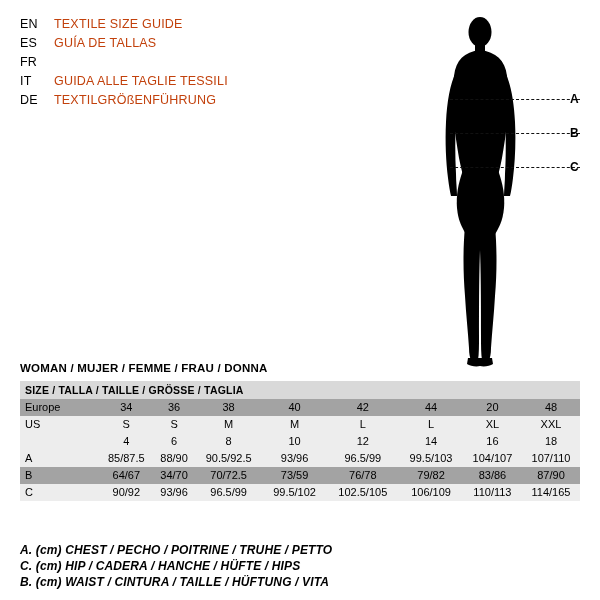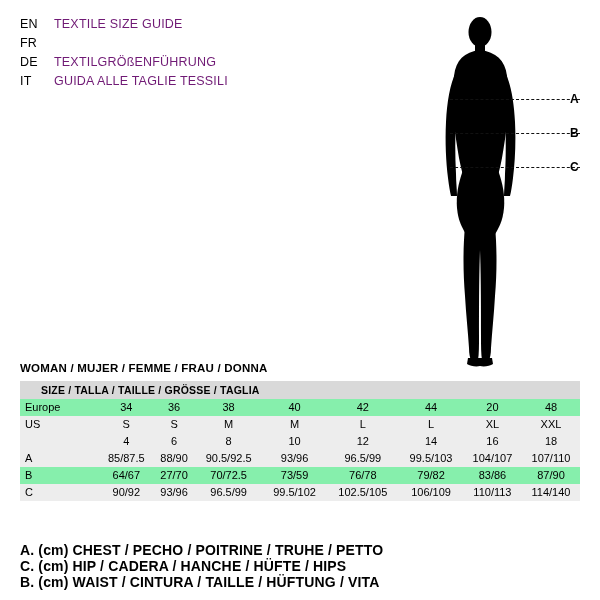--- a/index.html
+++ b/index.html
@@ -34,21 +34,21 @@
     height: 19px;
     font-size: 12.5px;
     letter-spacing: 0.2px;
   }
   .lang-code {
     width: 34px;
     flex: 0 0 34px;
     color: #000;
   }
   .lang-text {
-    color: #701a75;
+    color: #c2410c;
   }
 
   
   .figure-wrap {
     position: absolute;
     top: 10px;
     left: 430px;
     width: 160px;
     height: 360px;
   }
@@ -97,71 +97,76 @@
     line-height: 17px;
     text-align: center;
     font-weight: normal;
   }
   table.size-table tr.header-row td {
     background: #d9d9d9;
     text-align: left;
     font-size: 10.5px;
     font-weight: bold;
     letter-spacing: 0.2px;
-    padding-left: 21px;
+    padding-left: 5px;
     height: 18px;
     line-height: 18px;
   }
   table.size-table td.rowlabel {
     text-align: left;
     padding-left: 5px;
     width: 74px;
   }
   table.size-table tr.shade td {
     background: #ededed;
   }
   table.size-table tr.plain td {
-    background: #86efac;
+    background: #a3a3a3;
   }
 
   
   .notes {
     position: absolute;
     top: 542px;
     left: 20px;
     width: 560px;
   }
   .note-row {
-    font-size: 14px;
+    font-size: 12px;
     font-weight: bold;
     letter-spacing: 0.15px;
     height: 16px;
     line-height: 16px;
+    font-style: italic;
   }
 </style>
 </head>
 <body>
 
 <div class="page">
 
   <div class="lang-block">
     <div class="lang-row">
       <span class="lang-code">EN</span>
       <span class="lang-text">TEXTILE SIZE GUIDE</span>
     </div>
     <div class="lang-row">
+      <span class="lang-code">ES</span>
+      <span class="lang-text">GUÍA DE TALLAS</span>
+    </div>
+    <div class="lang-row">
       <span class="lang-code">FR</span>
+    </div>
+    <div class="lang-row">
+      <span class="lang-code">IT</span>
+      <span class="lang-text">GUIDA ALLE TAGLIE TESSILI</span>
     </div>
     <div class="lang-row">
       <span class="lang-code">DE</span>
       <span class="lang-text">TEXTILGRÖßENFÜHRUNG</span>
-    </div>
-    <div class="lang-row">
-      <span class="lang-code">IT</span>
-      <span class="lang-text">GUIDA ALLE TAGLIE TESSILI</span>
     </div>
   </div>
 
   <div class="figure-wrap">
     <svg class="figure-svg" width="160" height="360" viewBox="0 0 160 360">
       <g fill="#000000">
 
         <ellipse cx="50" cy="22" rx="11.5" ry="15"></ellipse>
 
         <rect x="45" y="34" width="10" height="12"></rect>
@@ -280,39 +285,39 @@
           <td>93/96</td>
           <td>96.5/99</td>
           <td>99.5/103</td>
           <td>104/107</td>
           <td>107/110</td>
         </tr>
 
         <tr class="plain">
           <td class="rowlabel">B</td>
           <td>64/67</td>
-          <td>27/70</td>
+          <td>34/70</td>
           <td>70/72.5</td>
           <td>73/59</td>
           <td>76/78</td>
           <td>79/82</td>
           <td>83/86</td>
           <td>87/90</td>
         </tr>
 
         <tr class="shade">
           <td class="rowlabel">C</td>
           <td>90/92</td>
           <td>93/96</td>
           <td>96.5/99</td>
           <td>99.5/102</td>
           <td>102.5/105</td>
           <td>106/109</td>
           <td>110/113</td>
-          <td>114/140</td>
+          <td>114/165</td>
         </tr>
       </tbody>
     </table>
   </div>
 
   <div class="notes">
     <div class="note-row">A. (cm) CHEST / PECHO / POITRINE / TRUHE / PETTO</div>
     <div class="note-row">C. (cm) HIP / CADERA / HANCHE / HÜFTE / HIPS</div>
     <div class="note-row">B. (cm) WAIST / CINTURA / TAILLE / HÜFTUNG / VITA</div>
   </div>

